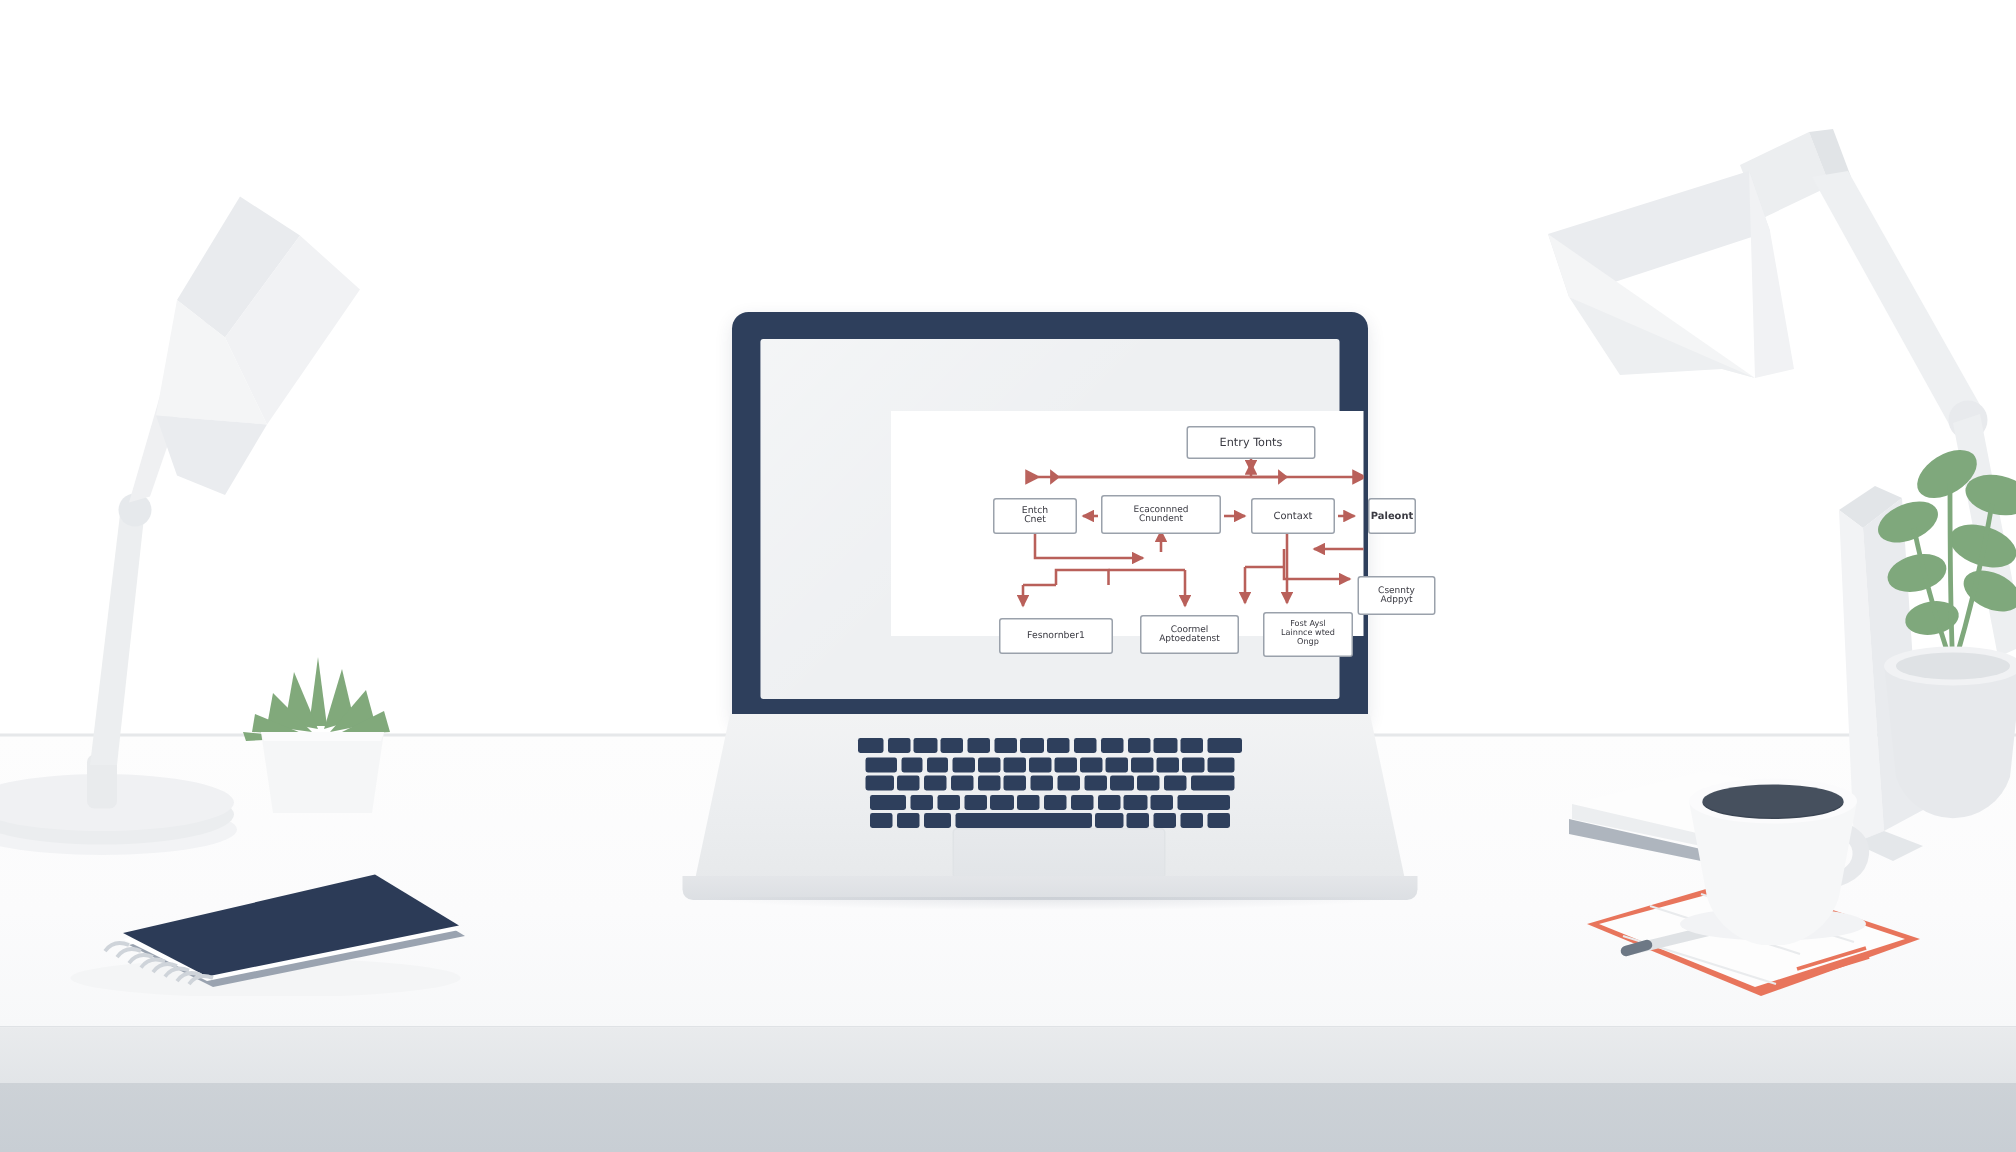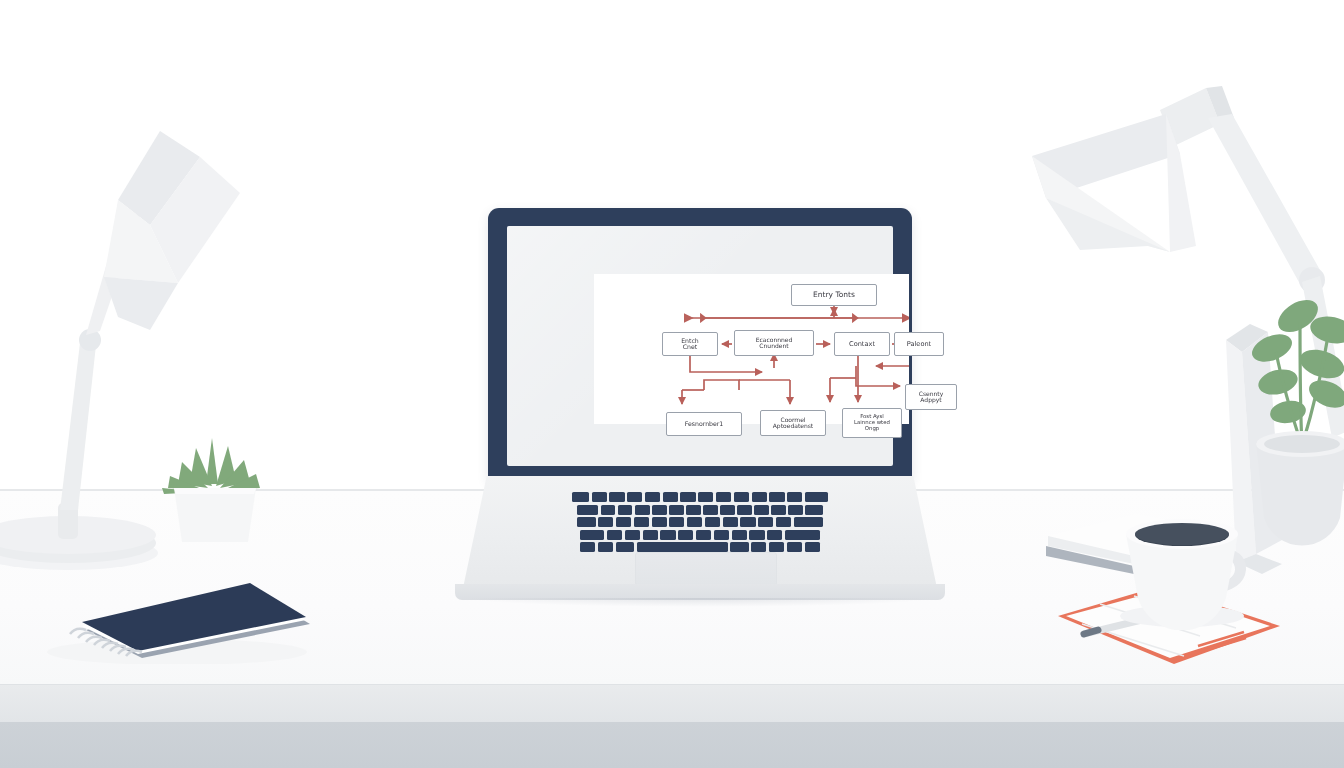--- a/index.html
+++ b/index.html
@@ -257,21 +257,21 @@
               <span>
                 <span style="display:block">Ecaconnned</span>
                 <span style="display:block">Cnundent</span>
               </span>
             </div>
             <div class="node" style="left: 240px; top: 58px; width: 56px; height: 24px; font-size: 6.6px;">
               <span>
                 <span style="display:block">Contaxt</span>
               </span>
             </div>
-            <div class="node" style="left: 300px; top: 58px; width: 50px; height: 24px; font-size: 6.6px;">
+            <div class="node" style="left: 318px; top: 58px; width: 32px; height: 24px; font-size: 6.6px; font-weight: bold;">
               <span>
                 <span style="display:block">Paleont</span>
               </span>
             </div>
             <div class="node" style="left: 311px; top: 110px; width: 52px; height: 26px; font-size: 6px;">
               <span>
                 <span style="display:block">Csennty</span>
                 <span style="display:block">Adppyt</span>
               </span>
             </div>

